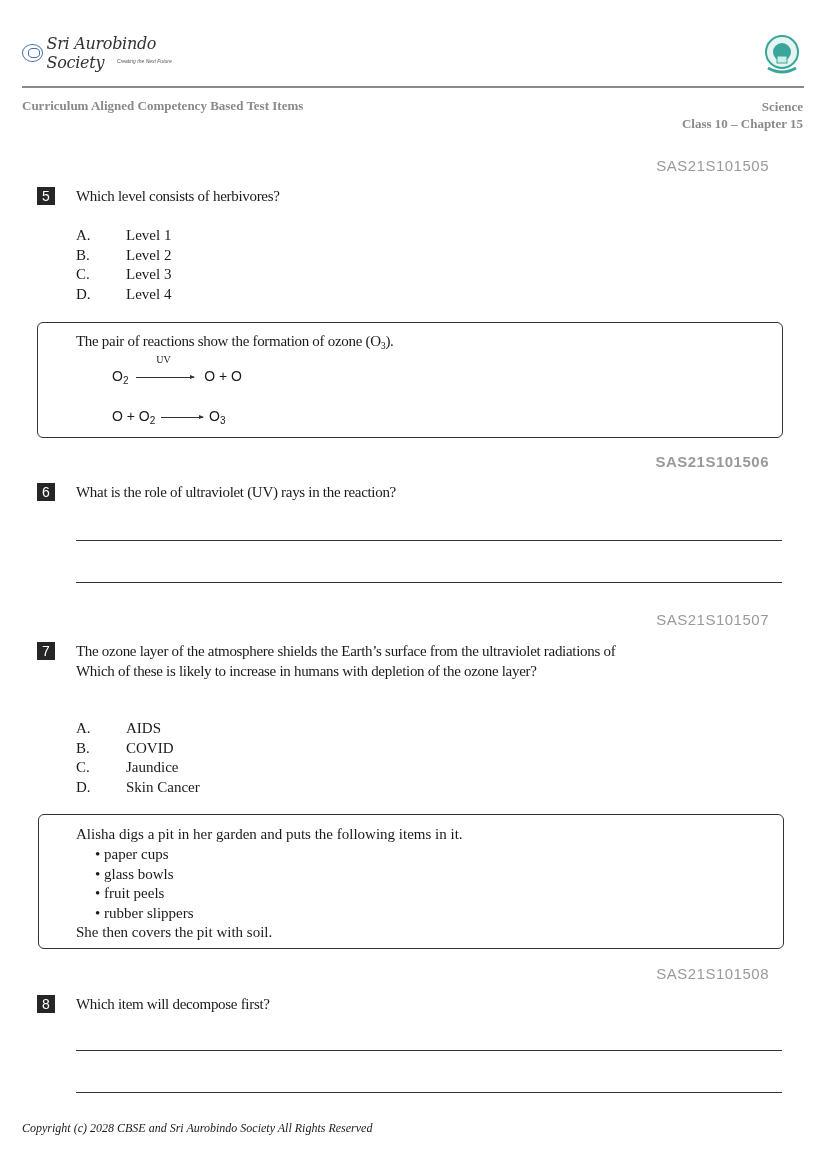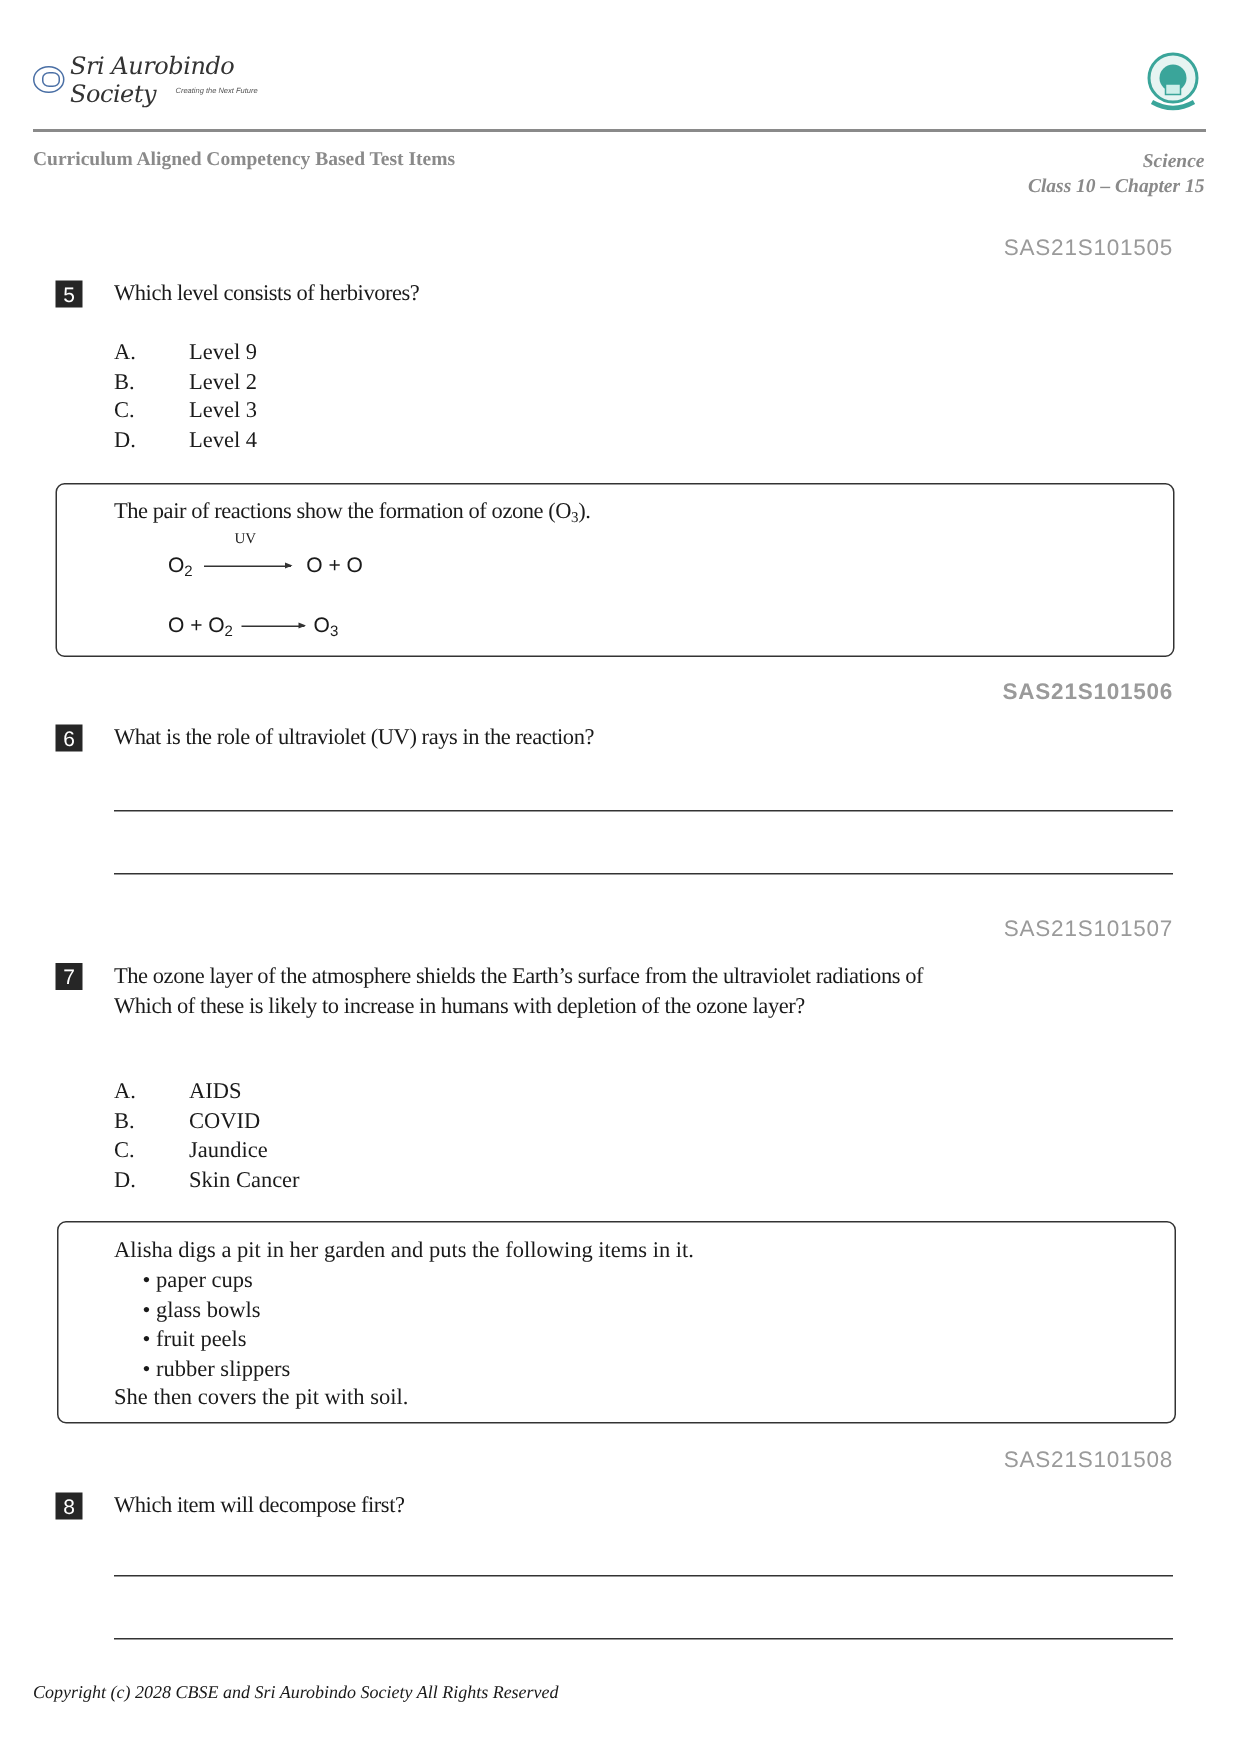--- a/index.html
+++ b/index.html
@@ -7,22 +7,22 @@
          font-family:"Liberation Serif","DejaVu Serif",serif; color:#1a1a1a; }
   .abs { position:absolute; }
   .logo-left { left:22px; top:38px; width:170px; height:30px; display:flex; align-items:center; }
   .logo-emblem { width:22px; height:16px; border:1.5px solid #4a6fa5; border-radius:50%; margin-right:4px; position:relative; }
   .logo-emblem::after { content:""; position:absolute; left:5px; top:3px; width:10px; height:8px; border:1px solid #4a6fa5; border-radius:40%; }
   .logo-text { font-family:"DejaVu Serif",serif; font-style:italic; font-size:16px; color:#333; letter-spacing:-0.3px; }
   .logo-tag { position:absolute; left:95px; top:20px; font-size:5px; color:#555; font-style:italic; font-family:"Liberation Sans",sans-serif; }
   .logo-right { left:762px; top:34px; width:40px; height:44px; }
   .rule { left:22px; top:86px; width:782px; height:2px; background:#8a8a8a; }
   .hdr-left { left:22px; top:98px; font-size:13px; font-weight:bold; color:#8a8a8a; }
-  .hdr-right { right:24px; top:98px; font-size:13px; font-weight:bold; color:#8a8a8a; text-align:right; line-height:17px;font-style:italic; }
-  .code { right:45px; font-size:15px; color:#9a9a9a; letter-spacing:0.5px; font-family:"Liberation Sans Narrow","Liberation Sans",sans-serif; }
+  .hdr-right { right:24px; top:98px; font-size:13px; font-weight:bold; color:#8a8a8a; text-align:right; line-height:17px; }
+  .code { right:58px; font-size:15px; color:#9a9a9a; letter-spacing:0.5px; font-family:"Liberation Sans Narrow","Liberation Sans",sans-serif; }
   .qnum { left:37px; width:18px; height:18px; background:#262626; color:#fff; font-size:14px;
           text-align:center; line-height:18px; font-family:"Liberation Sans",sans-serif; }
   .qtext { left:76px; font-size:15px; line-height:20px; letter-spacing:-0.3px; }
   .opt { left:76px; font-size:15px; line-height:19.5px; }
   .opt span.l { display:inline-block; width:50px; }
   .box { border:1.5px solid #333; border-radius:6px; }
   .answer-line { left:76px; width:706px; height:0; border-top:1px solid #333; }
   .sub { font-size:10px; vertical-align:-3px; }
   .arrow { display:inline-block; position:relative; border-top:1px solid #333; height:0; vertical-align:middle; }
   .arrow::after { content:""; position:absolute; right:-1px; top:-3px; border-left:5px solid #333; border-top:2.5px solid transparent; border-bottom:2.5px solid transparent; }
@@ -51,21 +51,21 @@
 <div class="abs hdr-left">Curriculum Aligned Competency Based Test Items</div>
 <div class="abs hdr-right">
   <div>Science</div>
   <div>Class 10 – Chapter 15</div>
 </div>
 
 <div class="abs code" style="top:157px;">SAS21S101505</div>
 <div class="abs qnum" style="top:187px;">5</div>
 <div class="abs qtext" style="top:186px;">Which level consists of herbivores?</div>
 <div class="abs opt" style="top:226px;">
-  <div><span class="l">A.</span><span>Level 9</span></div>
+  <div><span class="l">A.</span><span>Level 1</span></div>
   <div><span class="l">B.</span><span>Level 2</span></div>
   <div><span class="l">C.</span><span>Level 3</span></div>
   <div><span class="l">D.</span><span>Level 4</span></div>
 </div>
 
 <div class="abs box" style="left:37px; top:322px; width:744px; height:114px;">
   <div class="abs qtext" style="left:38px; top:8px;">
     <span>The pair of reactions show the formation of ozone (O</span><span class="sub">3</span><span>).</span>
   </div>
   <div class="abs chem" style="left:74px; top:45px;">

